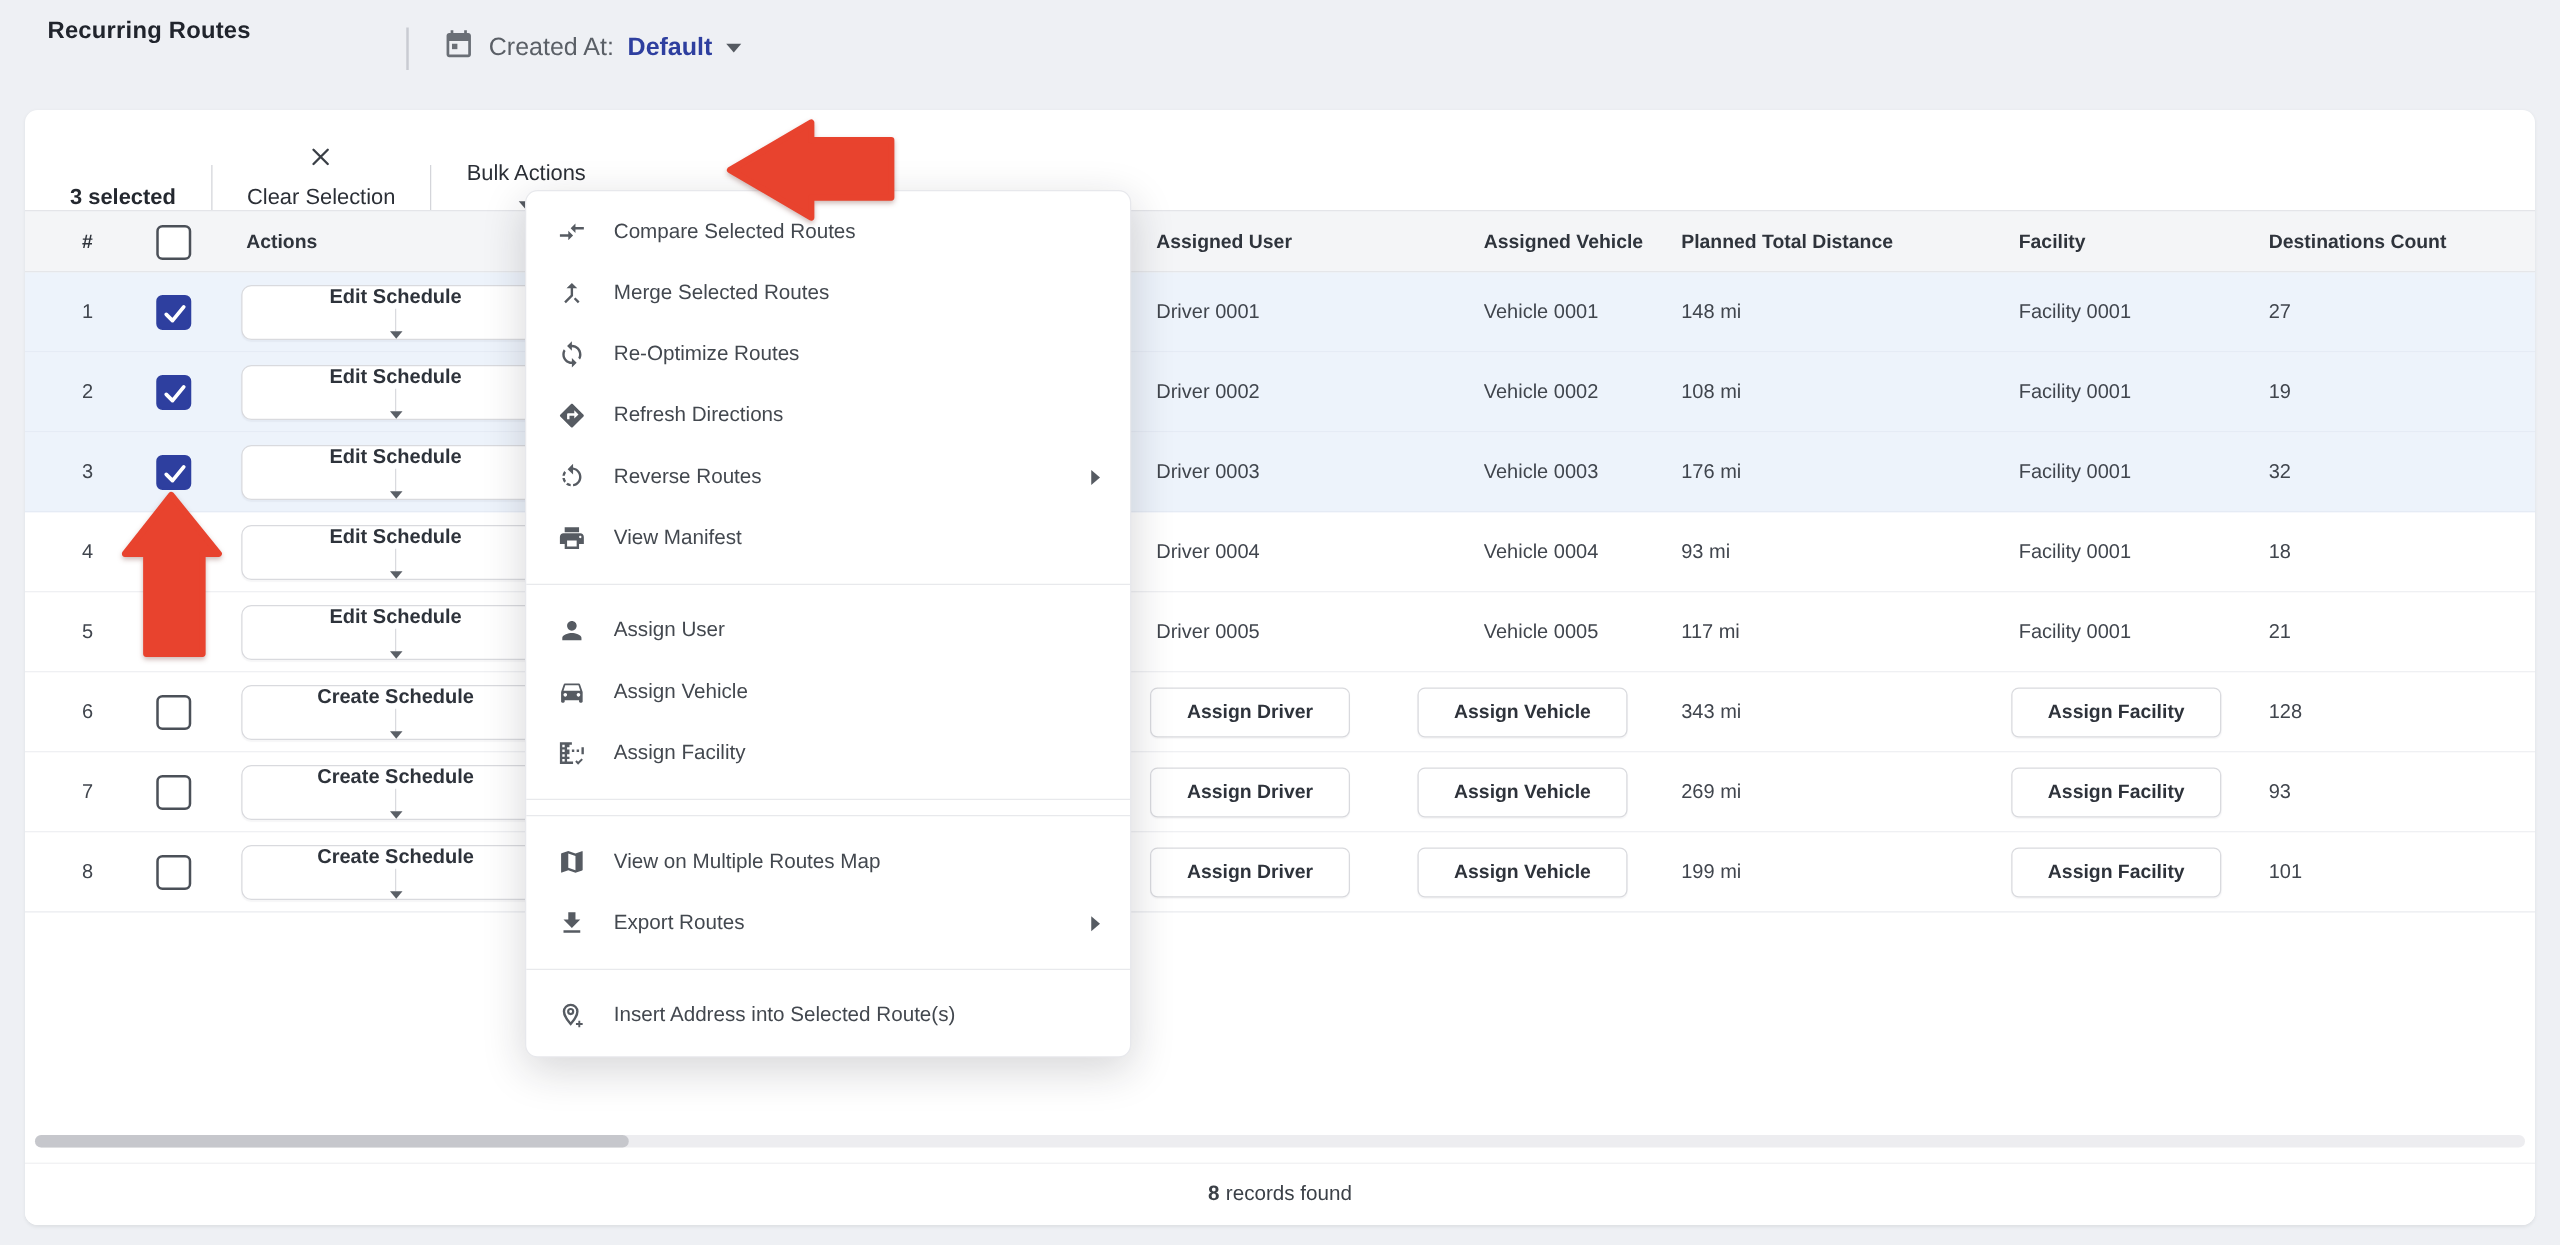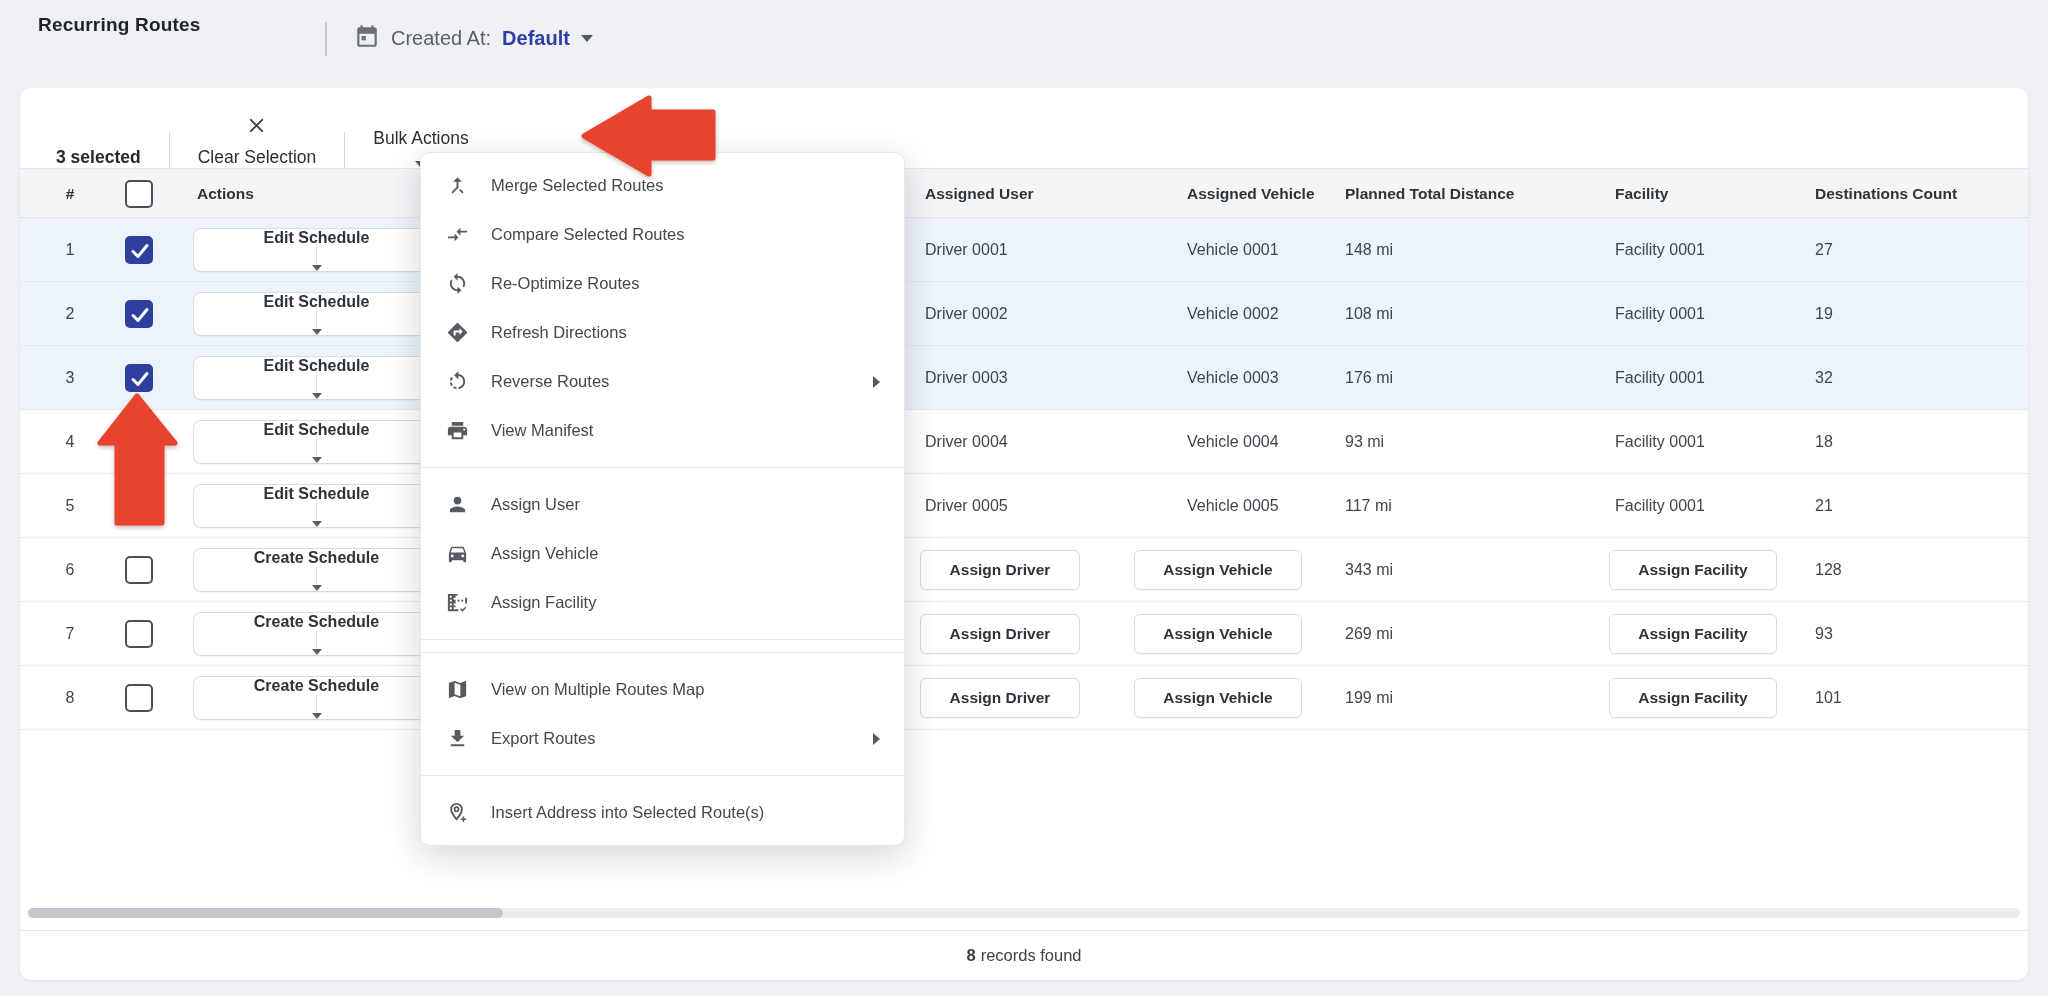--- a/index.html
+++ b/index.html
@@ -273,29 +273,29 @@
       <span class="assign-btn ab-user">Assign Driver</span>
       <span class="assign-btn ab-veh">Assign Vehicle</span>
       <span class="cell c-dist">199 mi</span>
       <span class="assign-btn ab-fac">Assign Facility</span>
       <span class="cell c-cnt">101</span>
     </div>
 
     <div class="menu">
       <div class="mi">
         <svg viewBox="0 0 24 24">
+            <path class="ic" d="M9.01 14H2v2h7.01v3L13 15l-3.99-4v3zm5.98-1v-3H22V8h-7.01V5L11 9l3.99 4z"></path>
+          </svg>
+        <span>Compare Selected Routes</span>
+      </div>
+      <div class="mi">
+        <svg viewBox="0 0 24 24">
             <path class="ic" d="M17 20.41 18.41 19 15 15.59 13.59 17 17 20.41zM7.5 8H11v5.59L5.59 19 7 20.41l6-6V8h3.5L12 3.5 7.5 8z"></path>
           </svg>
         <span>Merge Selected Routes</span>
-      </div>
-      <div class="mi">
-        <svg viewBox="0 0 24 24">
-            <path class="ic" d="M9.01 14H2v2h7.01v3L13 15l-3.99-4v3zm5.98-1v-3H22V8h-7.01V5L11 9l3.99 4z"></path>
-          </svg>
-        <span>Compare Selected Routes</span>
       </div>
       <div class="mi">
         <svg viewBox="0 0 24 24">
             <path class="ic" d="M12 4V1L8 5l4 4V6c3.31 0 6 2.69 6 6 0 1.01-.25 1.97-.7 2.8l1.46 1.46C19.54 15.03 20 13.57 20 12c0-4.42-3.58-8-8-8zm0 14c-3.31 0-6-2.69-6-6 0-1.01.25-1.97.7-2.8L5.24 7.74C4.46 8.97 4 10.43 4 12c0 4.42 3.58 8 8 8v3l4-4-4-4v3z"></path>
           </svg>
         <span>Re-Optimize Routes</span>
       </div>
       <div class="mi">
         <svg viewBox="0 0 24 24">
             <path class="ic" d="M21.71 11.29l-9-9c-.39-.39-1.02-.39-1.41 0l-9 9c-.39.39-.39 1.02 0 1.41l9 9c.39.39 1.02.39 1.41 0l9-9c.39-.38.39-1.01 0-1.41zM14 14.5V12h-4v3H8v-4c0-.55.45-1 1-1h5V7.5l3.5 3.5-3.5 3.5z"></path>

